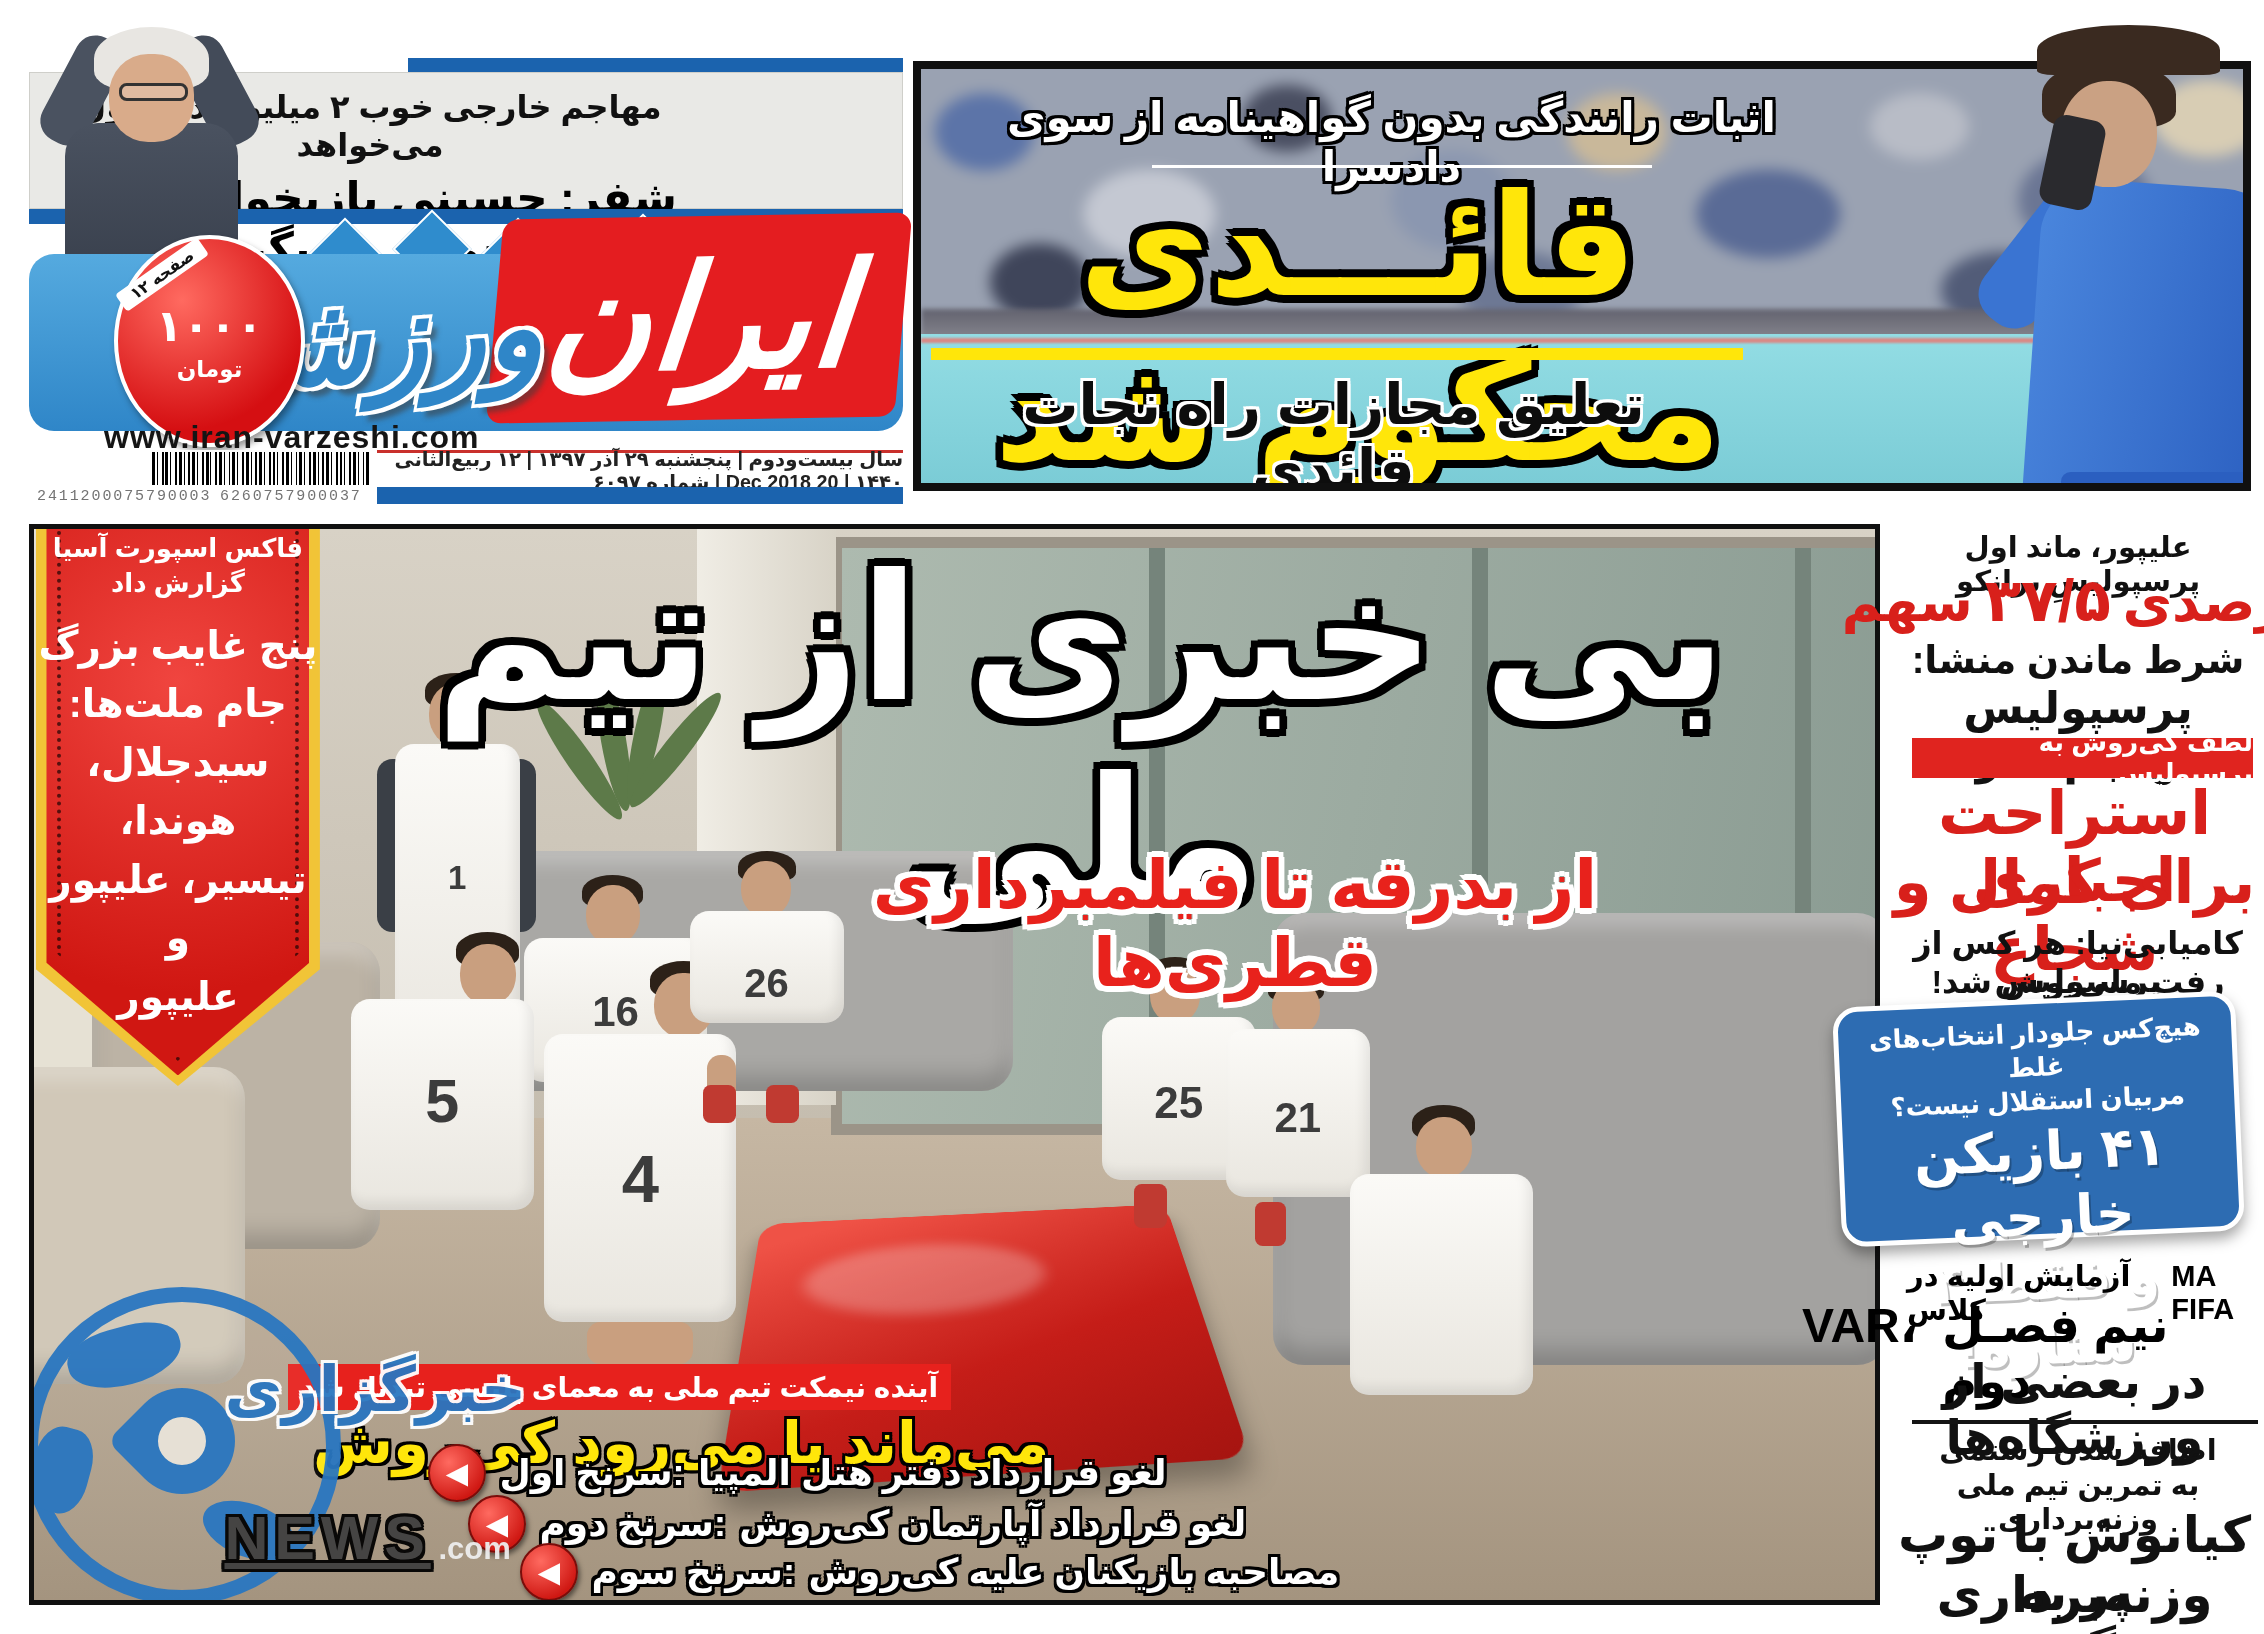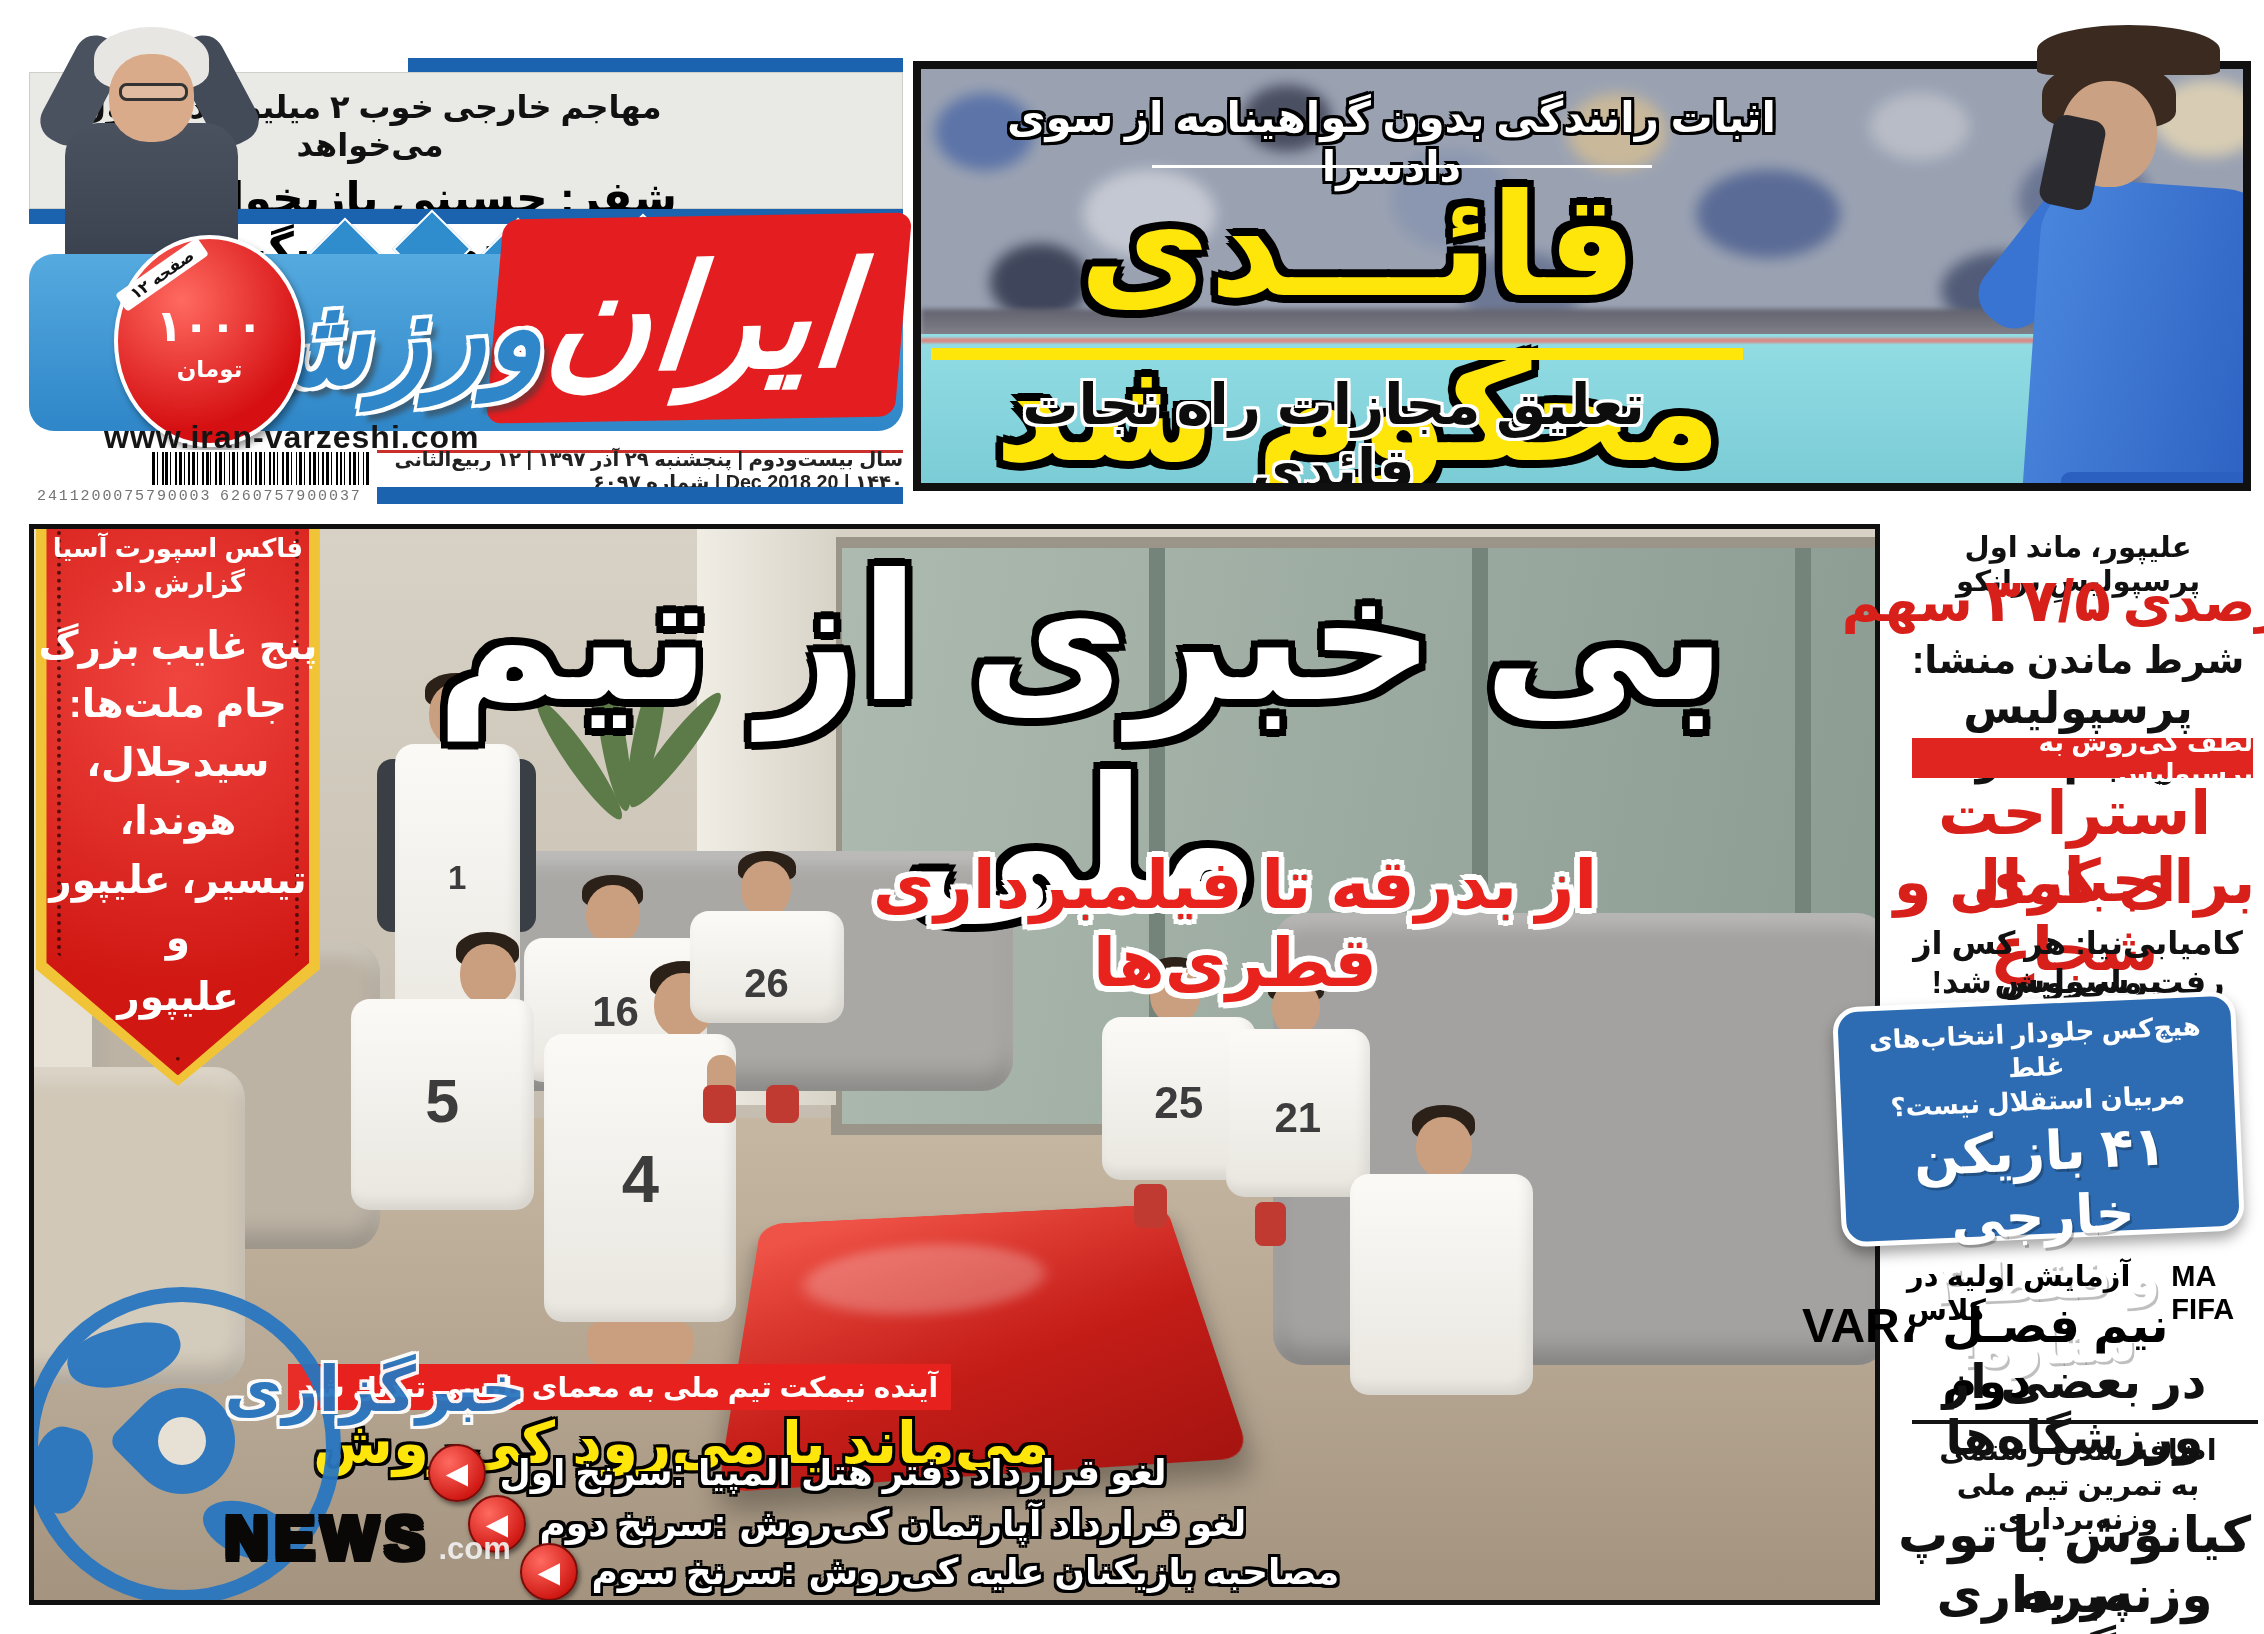--- a/index.html
+++ b/index.html
@@ -118,21 +118,21 @@
   .wm{opacity:.95;}
   .wm-ball{position:absolute;left:0;top:13.4px;width:288px;height:288px;border:15.4px solid #2a77c0;border-radius:50%;background:rgba(255,255,255,.06);}
   .wm-patch1{position:absolute;left:29px;top:25px;width:115px;height:58px;background:#2a77c0;border-radius:50% 50% 60% 60%;transform:rotate(-15deg);}
   .wm-patch2{position:absolute;left:-5.8px;top:125px;width:58px;height:86px;background:#2a77c0;border-radius:40%;transform:rotate(15deg);}
   .wm-patch3{position:absolute;left:163px;top:202px;width:96px;height:53px;background:#2a77c0;border-radius:50%;transform:rotate(20deg);}
   .wm-pin{position:absolute;left:91px;top:86px;width:106px;height:106px;background:#2a77c0;border-radius:50% 50% 50% 12%;transform:rotate(45deg);}
   .wm-pinhole{position:absolute;left:29px;top:29px;width:48px;height:48px;background:#e9e4da;border-radius:50%;}
   .wm-t1{font-size:63px;font-weight:bold;color:#2a77c0;}
   .wm-t2box{background:#fff;border-radius:7.7px;padding:1.9px 19px;box-shadow:0 2.9px 5.8px rgba(0,0,0,.3);}
   .wm-t2{font-size:44px;font-weight:bold;color:#2a77c0;letter-spacing:2.9px;}
-  .wm-t3{font-size:61px;font-weight:bold;color:#000000;letter-spacing:5.8px;}
+  .wm-t3{font-size:61px;font-weight:bold;color:#404040;letter-spacing:5.8px;text-decoration:underline;}
   .wm-t4{font-size:31px;font-weight:bold;color:#eee;}
   
   .rc{direction:rtl;text-align:center;color:#111;}
   .rc-k1{font-size:29px;font-weight:bold;}
   .rc-red{color:#d8201b;font-weight:bold;}
   .segrow{display:flex;direction:ltr;justify-content:center;gap:11.5px;align-items:baseline;}
   .redbanner{background:#e0241f;color:#fff;font-size:26px;font-weight:bold;display:flex;align-items:center;justify-content:center;direction:rtl;}
   .bluebox{background:#2d6cb2;border:5.8px solid #fff;border-radius:25px;transform:rotate(-2.5deg);
            box-shadow:0 7.7px 13.4px rgba(0,0,0,.35);color:#fff;direction:rtl;text-align:center;}
   .bb-k{font-size:26px;font-weight:bold;line-height:1.3;}

